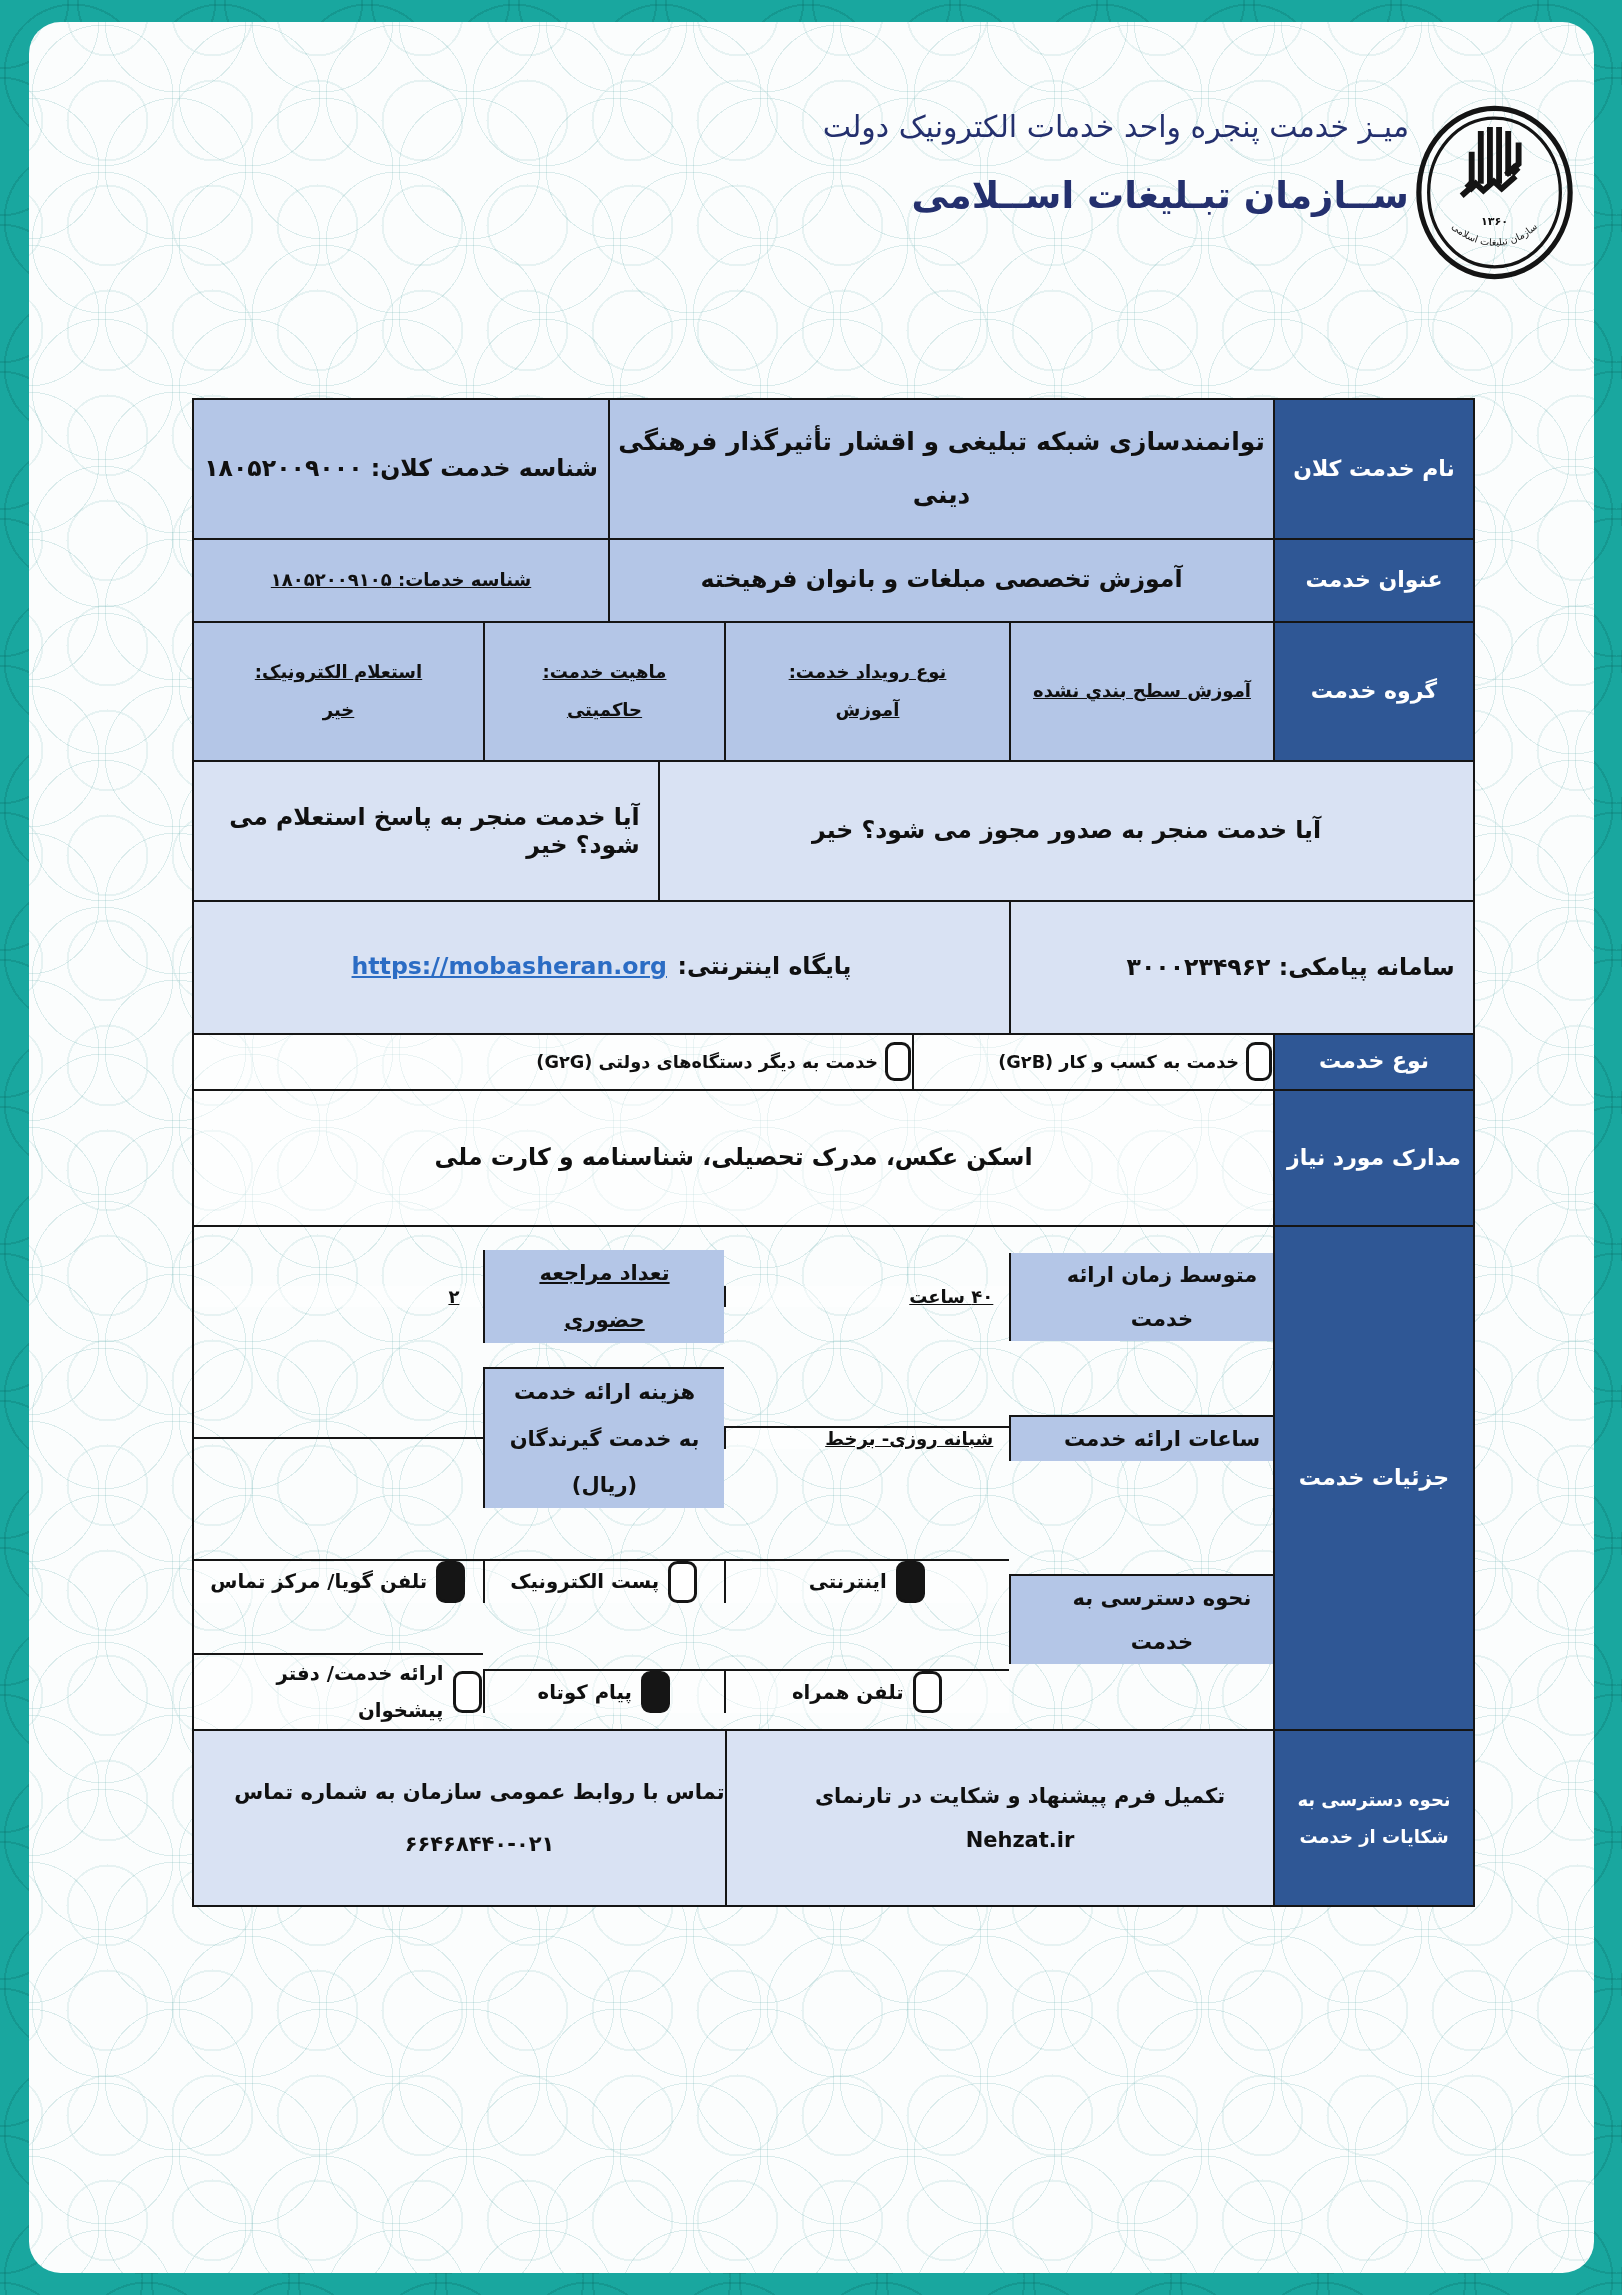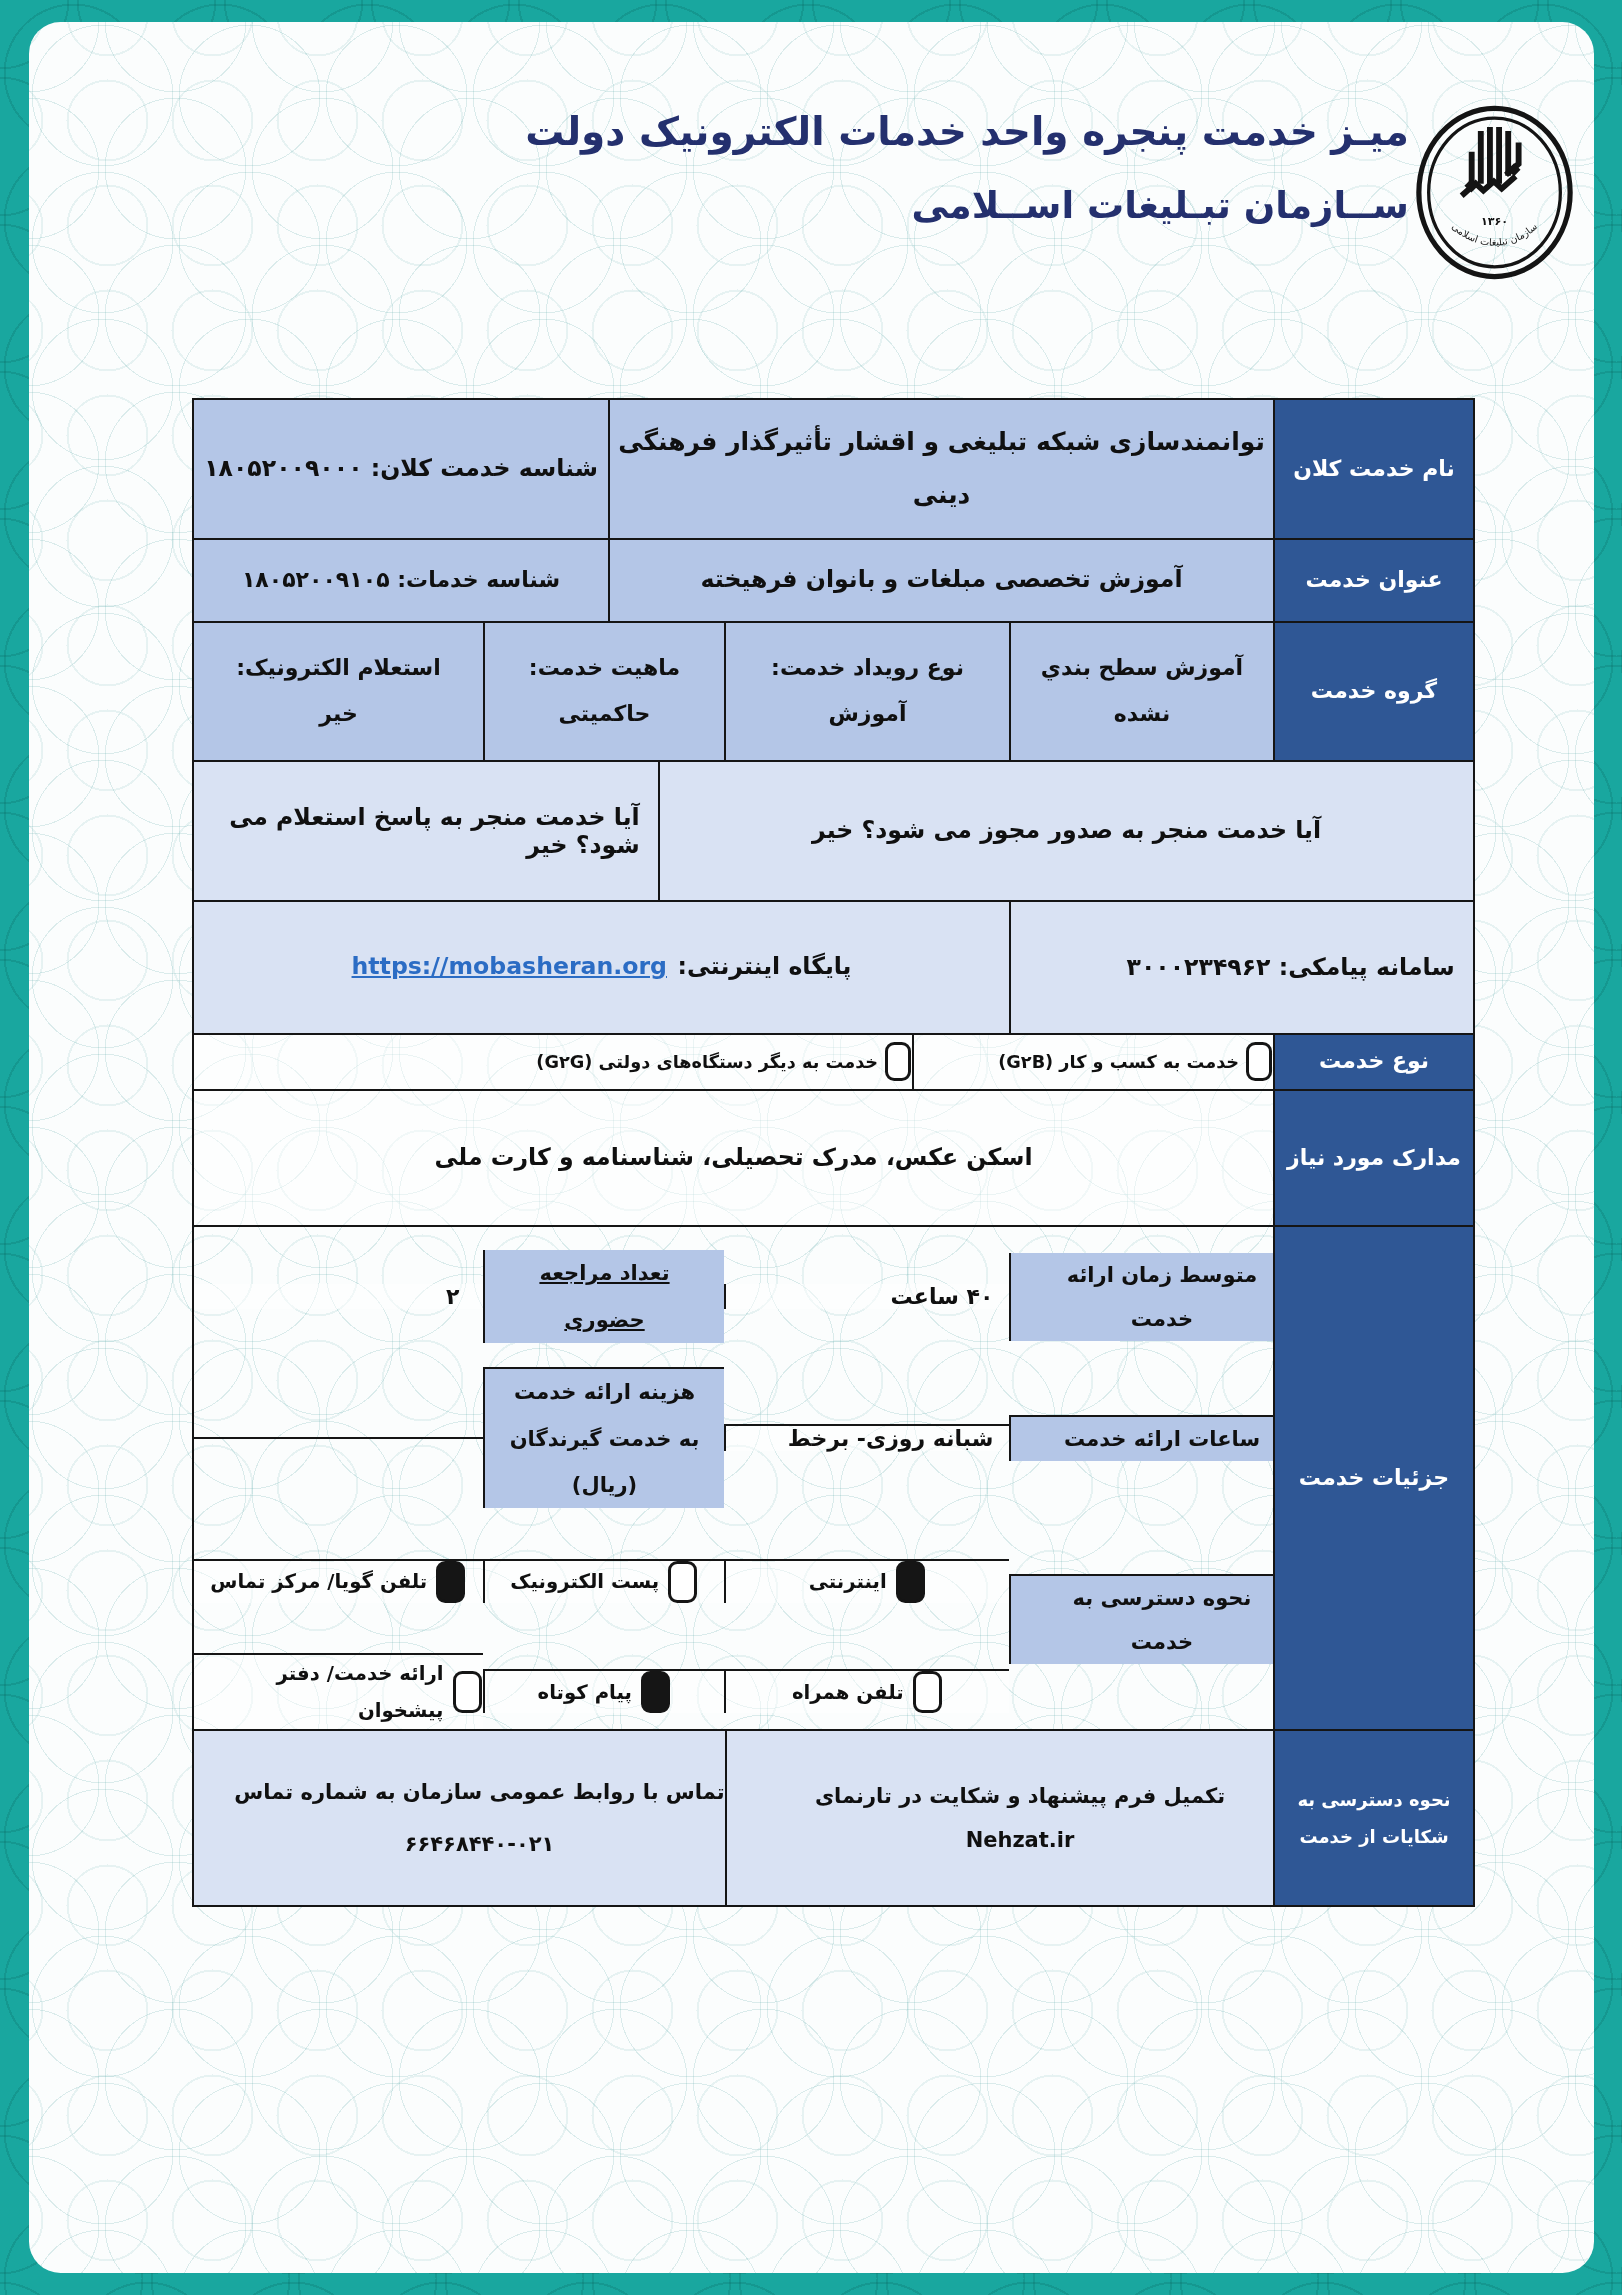--- a/index.html
+++ b/index.html
@@ -30,21 +30,21 @@
     background-image:
       radial-gradient(circle, rgba(255,255,255,0) 0 70px, rgba(86,166,166,.20) 70px 71px, rgba(255,255,255,0) 71px),
       radial-gradient(circle, rgba(255,255,255,0) 0 70px, rgba(86,166,166,.20) 70px 71px, rgba(255,255,255,0) 71px),
       radial-gradient(circle, rgba(255,255,255,0) 0 39px, rgba(86,166,166,.12) 39px 41px, rgba(255,255,255,0) 41px);
     background-size:147px 147px,147px 147px,105px 105px;
     background-position:0 0,73px 73px,26px 46px;
     overflow:hidden;
   }
   
   .titles{position:absolute;top:87px;right:185px;text-align:right;color:var(--navy);}
-  .title1{font-size:39px;font-weight:700;letter-spacing:-0.7px;}
+  .title1{font-size:30px;font-weight:400;letter-spacing:-0.7px;}
   .title2{font-size:37px;font-weight:800;margin-top:30px;letter-spacing:1.3px;}
   .logo{position:absolute;top:80px;right:18.4px;width:163px;height:181px;}
   
   .table{
     position:absolute;left:163px;top:376px;width:1283px;
     border:2.6px solid var(--ink);direction:rtl;color:#101010;
   }
   .t-row{display:flex;direction:rtl;align-items:stretch;}
   .t-row + .t-row{border-top:2.6px solid var(--ink);}
   .t-row > *{border-left:2px solid var(--ink);display:flex;align-items:center;justify-content:center;}
@@ -53,21 +53,21 @@
     width:200px;flex:0 0 200px;background:var(--lbl);color:#fff;
     font-size:22px;font-weight:700;text-align:center;line-height:2.1;
     flex-direction:column;padding:3.9px 6.6px;
   }
   .cell{font-weight:700;}
   .mid{background:var(--mid);}
   .lite{background:var(--lite);}
   .white{background:rgba(255,255,255,.45);}
   .c-center{text-align:center;line-height:2.1;flex-direction:column;}
   .c-right{justify-content:flex-start;padding-right:18.4px;text-align:right;}
-  .fs38{font-size:25px;} .fs36{font-size:23.6px;} .fs34{font-size:22px;}
+  .fs38{font-size:25px;} .fs36{font-size:23.6px;} .fs34{font-size:18px;text-decoration:underline;}
   .fs32{font-size:21px;padding-left:40px;} .fs30{font-size:19.7px;} .fs27{font-size:17.7px;}
   .r1{height:138px;} .r2{height:83px;} .r3{height:139px;} .r4{height:140px;}
   .r5{height:133px;} .r6{height:56px;} .r7{height:136px;} .r9{height:176px;}
   .w1014{width:665px;flex:0 0 665px;} .sideflex{flex:1;}
   .w402{width:264px;flex:0 0 264px;} .w434{width:285px;flex:0 0 285px;}
   .w367{width:241px;flex:0 0 241px;} .w707{width:464px;flex:0 0 464px;}
   .w513{width:336px;flex:0 0 336px;} .w550{width:361px;flex:0 0 361px;}
   .w836{width:548px;flex:0 0 548px;}
   .link{color:var(--link);text-decoration:underline;font-weight:700;direction:ltr;unicode-bidi:embed;}
   

